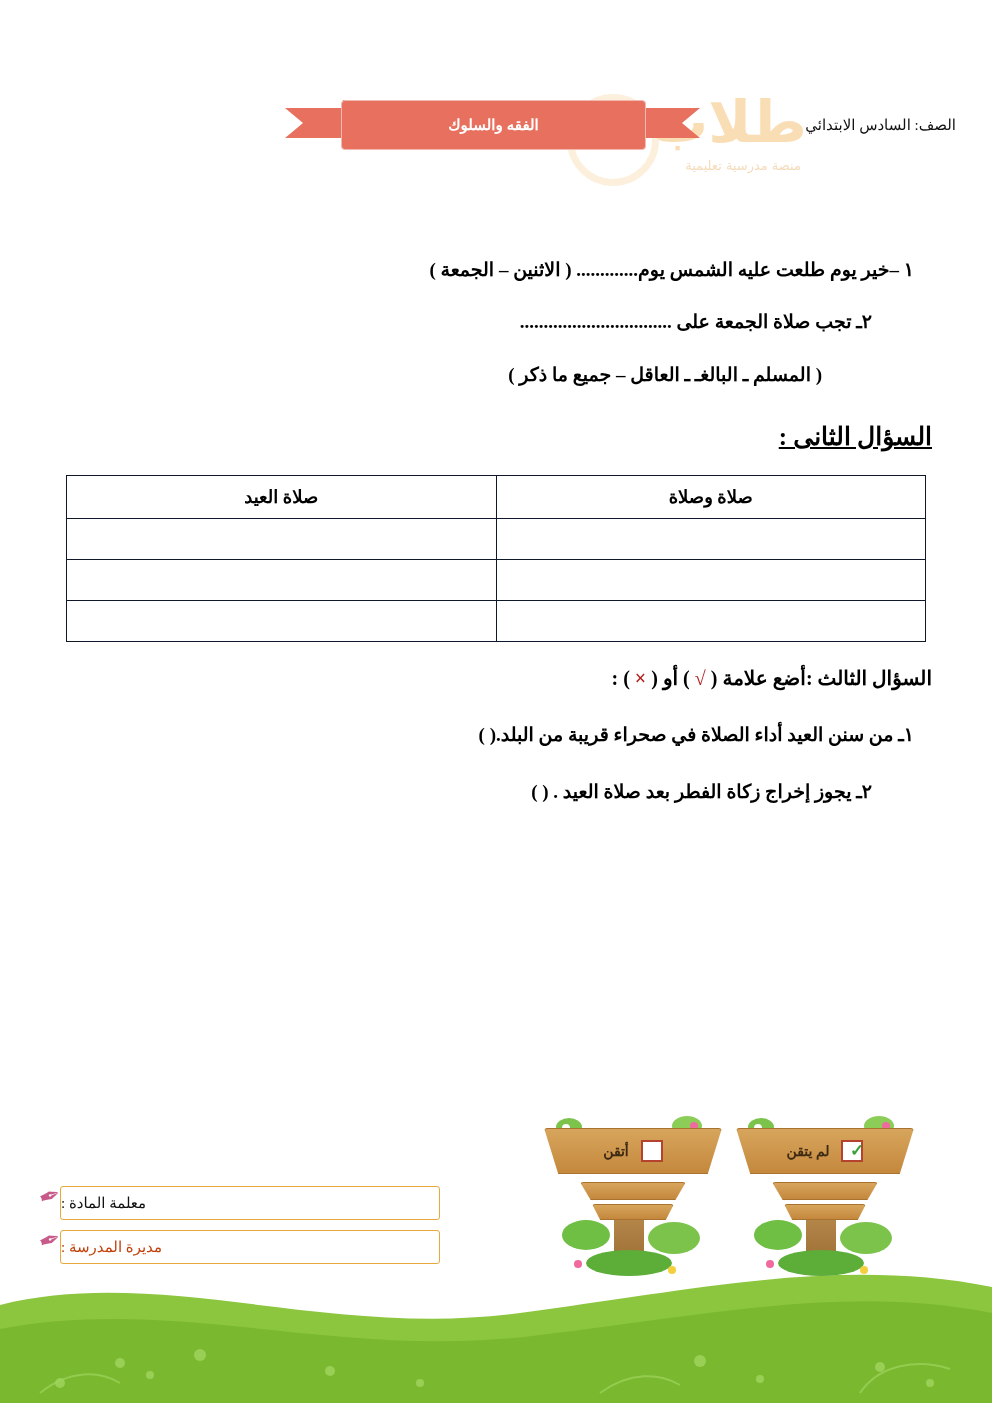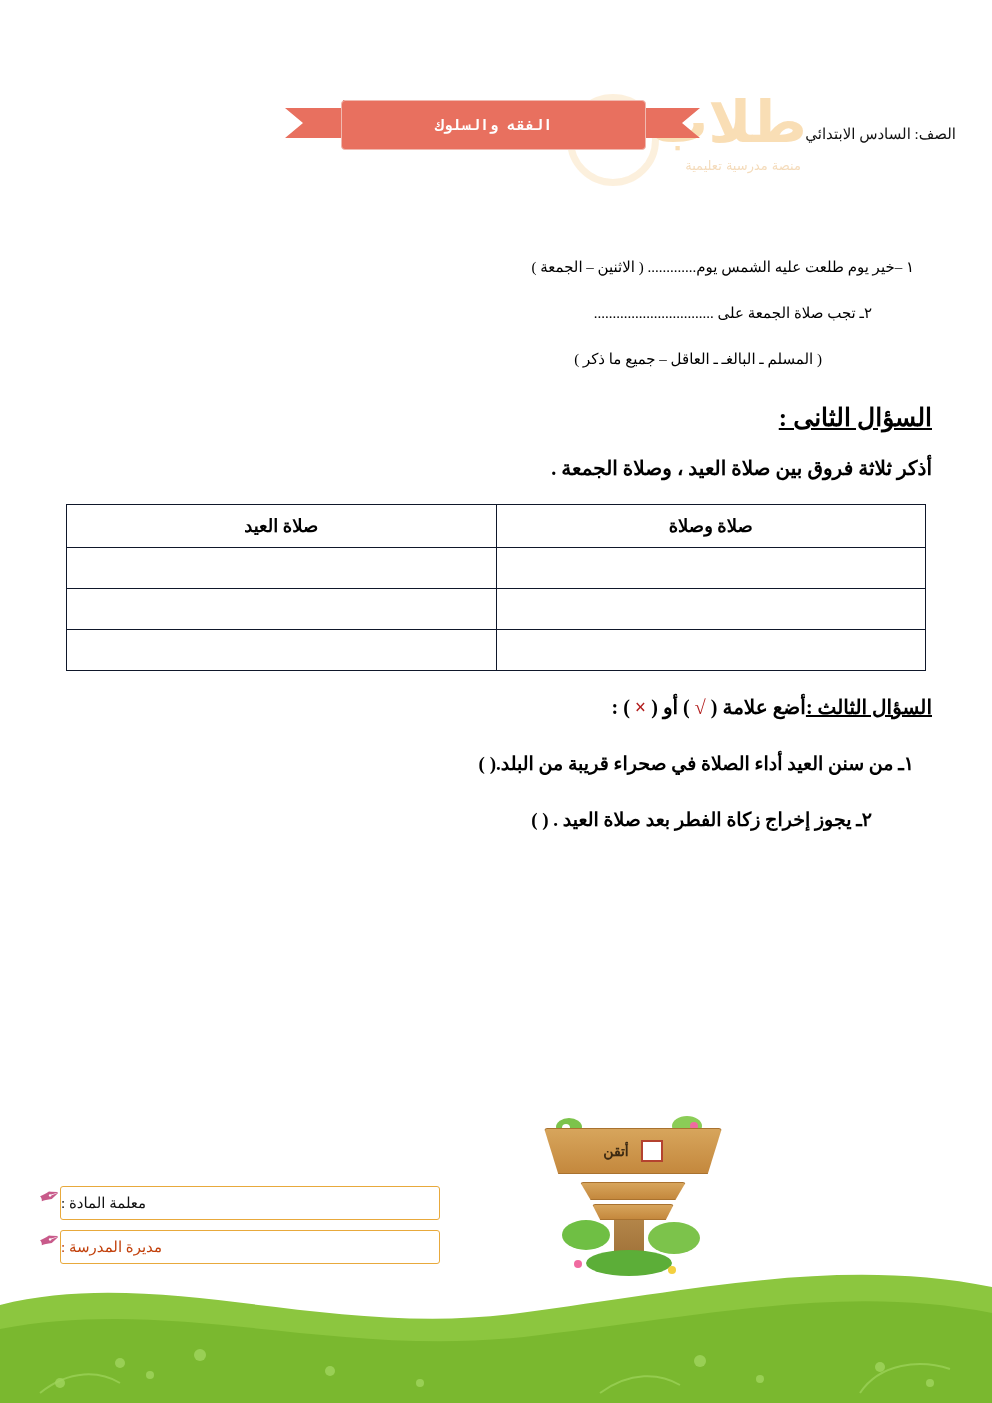--- a/index.html
+++ b/index.html
@@ -73,26 +73,26 @@
     border: 1px solid #f1b9b0;
     border-radius: 4px;
     display: flex;
     align-items: center;
     justify-content: center;
   }
   .banner-text {
     color: #ffffff;
     font-size: 15px;
     font-weight: bold;
-    font-family: Liberation Mono, monospace;
+    font-family: Liberation Sans, sans-serif;
   }
 
   .grade-label {
     position: absolute;
-    top: 39px;
+    top: 30px;
     right: 36px;
     font-size: 15px;
     color: #111111;
     font-family: "Liberation Serif", serif;
   }
 
   .logo {
     position: absolute;
     top: 0px;
     right: 185px;
@@ -149,22 +149,22 @@
     font-size: 21px;
     font-weight: bold;
     margin: 0 0 26px 0;
     line-height: 1.5;
   }
   .q-heading .u {
     text-decoration: underline;
   }
 
   .q-line {
-    font-size: 15px;
-    font-weight: normal;
+    font-size: 19px;
+    font-weight: bold;
     margin: 0 0 22px 0;
     line-height: 1.6;
   }
   .indent-1 { padding-right: 18px; }
   .indent-2 { padding-right: 60px; }
   .indent-3 { padding-right: 110px; }
 
   .q2-heading {
     font-size: 25px;
     font-weight: bold;
@@ -192,21 +192,21 @@
     font-weight: bold;
   }
   table.compare th { height: 40px; }
 
   .q3-heading {
     font-size: 20px;
     font-weight: bold;
     margin: 20px 0 26px 0;
     line-height: 1.6;
   }
-  .q3-heading .u { text-decoration: underline; }
+  .q3-heading .u { }
   .mark-check { color: #b32020; font-weight: bold; }
   .mark-x { color: #b32020; font-weight: bold; }
 
   .tf-line {
     font-size: 19px;
     font-weight: bold;
     margin: 16px 0 26px 0;
     line-height: 1.6;
   }
 
@@ -381,21 +381,20 @@
   </div>
 
   <div class="content">
 
 
     <div class="q-line indent-1">١ –خير يوم طلعت عليه الشمس يوم............. ( الاثنين – الجمعة  )</div>
     <div class="q-line indent-2">٢ـ تجب صلاة الجمعة على ................................</div>
     <div class="q-line indent-3">( المسلم ـ البالغـ ـ العاقل – جميع ما ذكر )</div>
 
     <div class="q2-heading">السؤال الثانى :</div>
-    <div class="q2-sub">أذكر ثلاثة فروق بين صلاة العيد ، وصلاة الجمعة .</div>
 
     <table class="compare">
       <thead>
         <tr>
           <th>صلاة وصلاة</th>
           <th>صلاة العيد</th>
         </tr>
       </thead>
       <tbody>
         <tr>
@@ -460,20 +459,39 @@
       </div>
       <div class="plank mid"></div>
       <div class="plank low"></div>
       <div class="foliage fol-c"></div>
       <div class="foliage fol-d"></div>
       <div class="foliage fol-e"></div>
       <div class="flower fl1"></div>
       <div class="flower fl2"></div>
     </div>
 
+    <div class="sign two">
+      <div class="foliage fol-a"></div>
+      <div class="foliage fol-b"></div>
+      <div class="flower fl3"></div>
+      <div class="flower fl4"></div>
+      <div class="trunk"></div>
+      <div class="plank main">
+        <span class="plank-box"></span>
+        <span class="plank-label">لم يتقن</span>
+      </div>
+      <div class="plank-check">✓</div>
+      <div class="plank mid"></div>
+      <div class="plank low"></div>
+      <div class="foliage fol-c"></div>
+      <div class="foliage fol-d"></div>
+      <div class="foliage fol-e"></div>
+      <div class="flower fl1"></div>
+      <div class="flower fl2"></div>
+    </div>
   </div>
 
   <div class="sign-box sign-box-1">
     <span class="feather">✒</span>
     <span class="lbl">معلمة المادة :</span>
   </div>
   <div class="sign-box sign-box-2 second">
     <span class="feather">✒</span>
     <span class="lbl">مديرة المدرسة :</span>
   </div>

